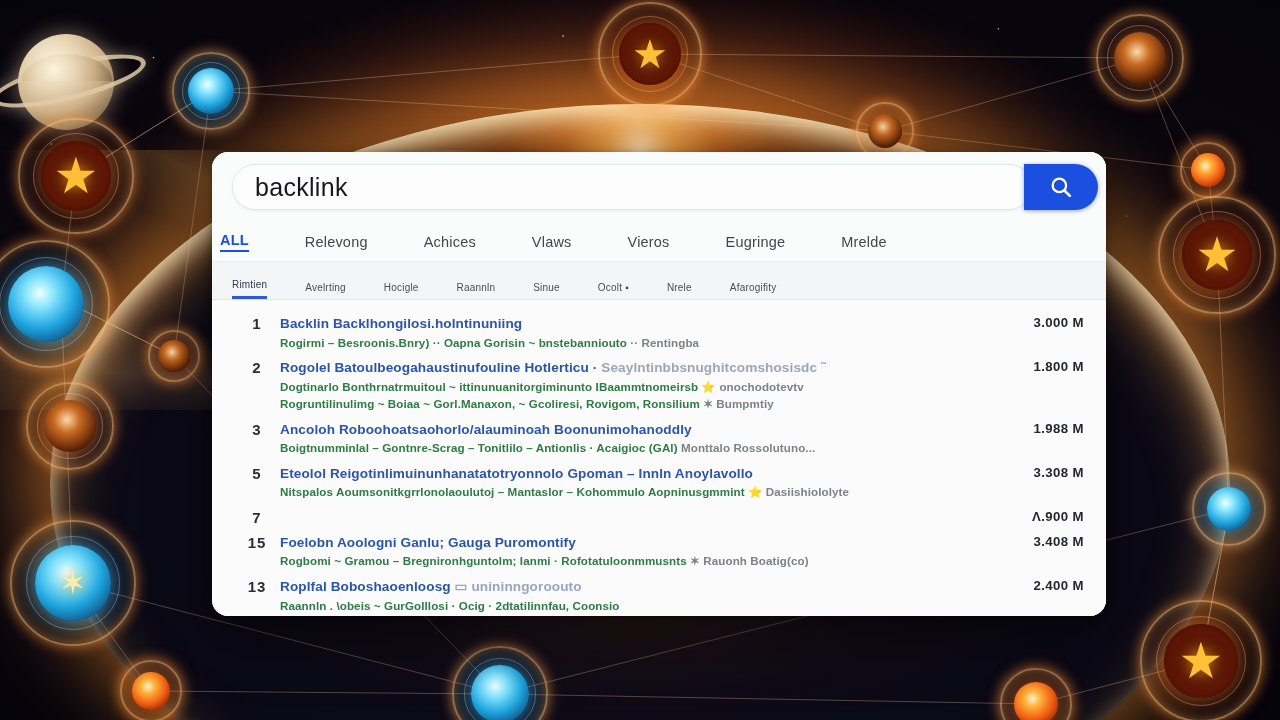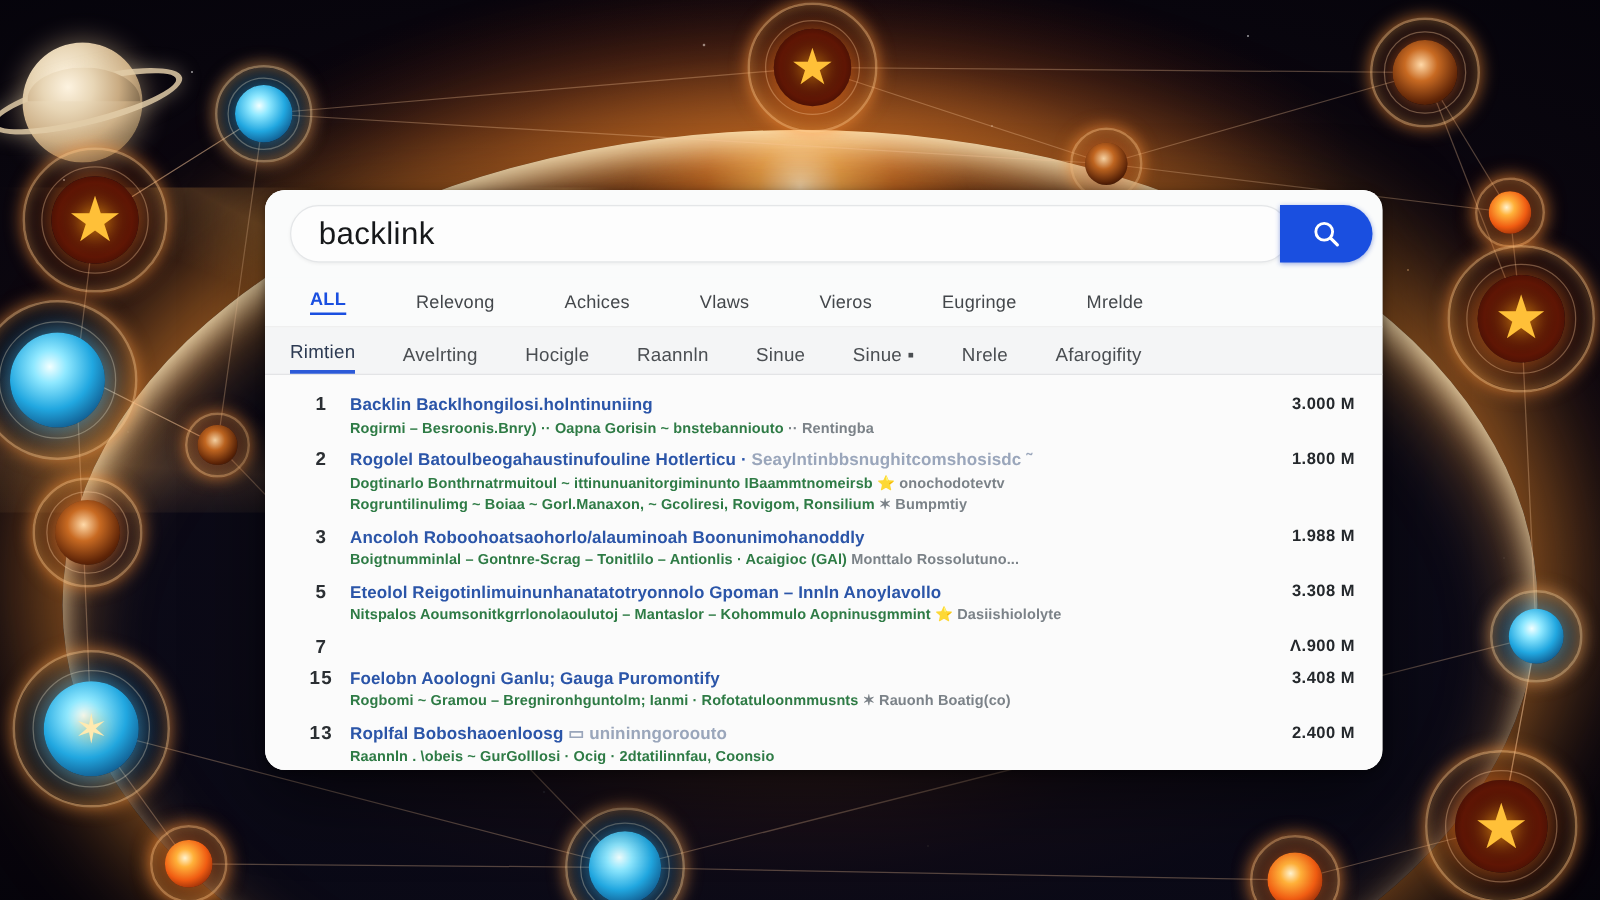--- a/index.html
+++ b/index.html
@@ -170,35 +170,35 @@
   .search-btn {
     position: absolute; left: 812px; top: 12px; width: 74px; height: 46px;
     background: #1a4fe0; border-radius: 0 24px 24px 0;
     display: flex; align-items: center; justify-content: center; cursor: pointer;
     box-shadow: 0 1px 4px rgba(20,60,190,0.45);
   }
 
   
   .tabs-row-1 {
     flex: 0 0 auto; height: 40px; display: flex; align-items: center;
-    padding: 0 36px; background: #fafbfb;
+    padding: 0 8px; background: #fafbfb;
     border-bottom: 1px solid #ececec;
   }
   .tabs-row-2 {
     flex: 0 0 auto; height: 38px; display: flex; align-items: flex-end;
     padding: 0 20px; background: #f4f5f6;
     border-bottom: 1px solid #e3e4e6;
   }
   .tab1 {
     font-size: 14.5px; color: #43474b; letter-spacing: .2px;
     margin-right: 56px; white-space: nowrap; cursor: pointer;
   }
   .tab1.active { color: #1a4fe0; font-weight: 700; border-bottom: 2.5px solid #1a4fe0; padding-bottom: 2px; }
   .tab2 {
-    font-size: 15px; color: #4a4e52; letter-spacing: .2px;
+    font-size: 10px; color: #4a4e52; letter-spacing: .2px;
     margin-right: 38px; white-space: nowrap; padding-bottom: 6px; cursor: pointer;
   }
   .tab2.active { color: #2c3a52; border-bottom: 3px solid #2c5ad8; }
 
   
   .results {
     flex: 1 1 auto; background: #fbfbfb; padding: 14px 22px 6px 22px;
     overflow: hidden;
   }
   .row { display: flex; align-items: flex-start; margin-bottom: 7px; }
@@ -376,21 +376,21 @@
       <div class="tab1">Eugringe</div>
       <div class="tab1">Mrelde</div>
     </div>
 
     <div class="tabs-row-2">
       <div class="tab2 active">Rimtien</div>
       <div class="tab2">Avelrting</div>
       <div class="tab2">Hocigle</div>
       <div class="tab2">Raannln</div>
       <div class="tab2">Sinue</div>
-      <div class="tab2">Sinue ▪</div>
+      <div class="tab2">Ocolt ▪</div>
       <div class="tab2">Nrele</div>
       <div class="tab2">Afarogifity</div>
     </div>
 
     <div class="results" id="results-list">
         <div class="row">
           <div class="rank">1</div>
           <div class="body-col">
             <div class="r-title">Backlin Backlhongilosi.holntinuniing</div>
             <div class="r-snip">Rogirmi – Besroonis.Bnry)  ·· Oapna Gorisin ~ bnstebanniouto<span class="gray"> ·· Rentingba</span></div>

